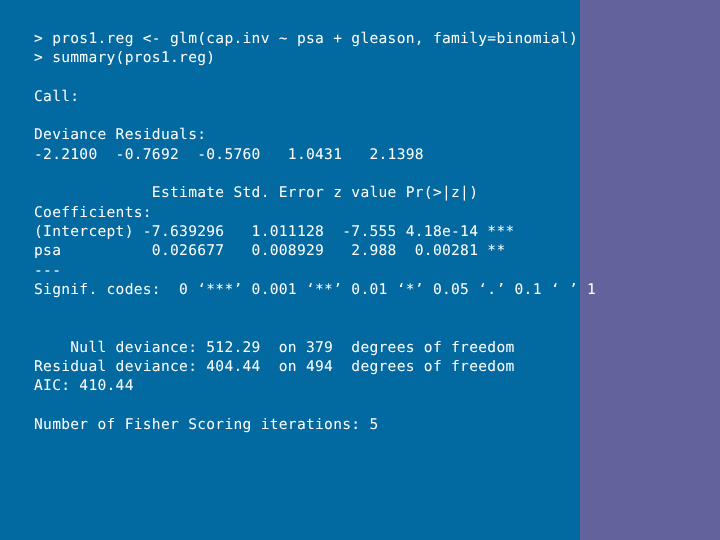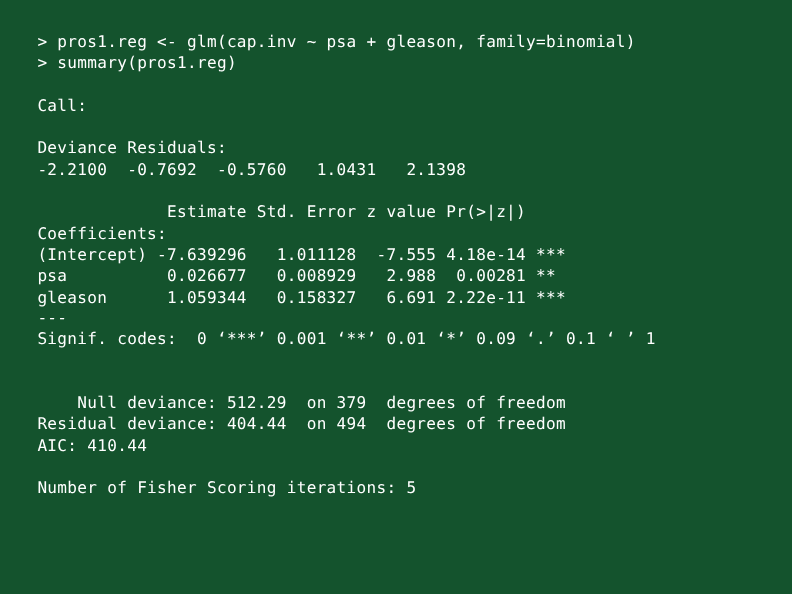--- a/index.html
+++ b/index.html
@@ -11,23 +11,23 @@
     width: 720px;
     height: 540px;
     overflow: hidden;
     background: #62629c;
     font-family: "DejaVu Sans Mono", "Liberation Mono", monospace;
   }
   #console {
     position: absolute;
     top: 0;
     left: 0;
-    width: 720px;
+    width: 580px;
     height: 540px;
-    background: #14532d;
+    background: #0369a1;
     box-sizing: border-box;
     padding: 29px 0 0 34px;
   }
   .line {
     font-family: "DejaVu Sans Mono", "Liberation Mono", monospace;
     font-size: 14.6px;
     line-height: 19.3px;
     height: 19.3px;
     color: #ffffff;
     white-space: pre;
@@ -47,23 +47,22 @@
     <div class="line blank">&nbsp;</div>
     <div class="line">Call:</div>
     <div class="line blank">&nbsp;</div>
     <div class="line">Deviance Residuals:</div>
     <div class="line">-2.2100  -0.7692  -0.5760   1.0431   2.1398</div>
     <div class="line blank">&nbsp;</div>
     <div class="line">             Estimate Std. Error z value Pr(&gt;|z|)</div>
     <div class="line">Coefficients:</div>
     <div class="line">(Intercept) -7.639296   1.011128  -7.555 4.18e-14 ***</div>
     <div class="line">psa          0.026677   0.008929   2.988  0.00281 **</div>
-    <div class="line">gleason      1.059344   0.158327   6.691 2.22e-11 ***</div>
     <div class="line">---</div>
-    <div class="line">Signif. codes:  0 ‘***’ 0.001 ‘**’ 0.01 ‘*’ 0.09 ‘.’ 0.1 ‘ ’ 1</div>
+    <div class="line">Signif. codes:  0 ‘***’ 0.001 ‘**’ 0.01 ‘*’ 0.05 ‘.’ 0.1 ‘ ’ 1</div>
     <div class="line blank">&nbsp;</div>
     <div class="line blank">&nbsp;</div>
     <div class="line">    Null deviance: 512.29  on 379  degrees of freedom</div>
     <div class="line">Residual deviance: 404.44  on 494  degrees of freedom</div>
     <div class="line">AIC: 410.44</div>
     <div class="line blank">&nbsp;</div>
     <div class="line">Number of Fisher Scoring iterations: 5</div>
   </div>
 
 </body></html>

